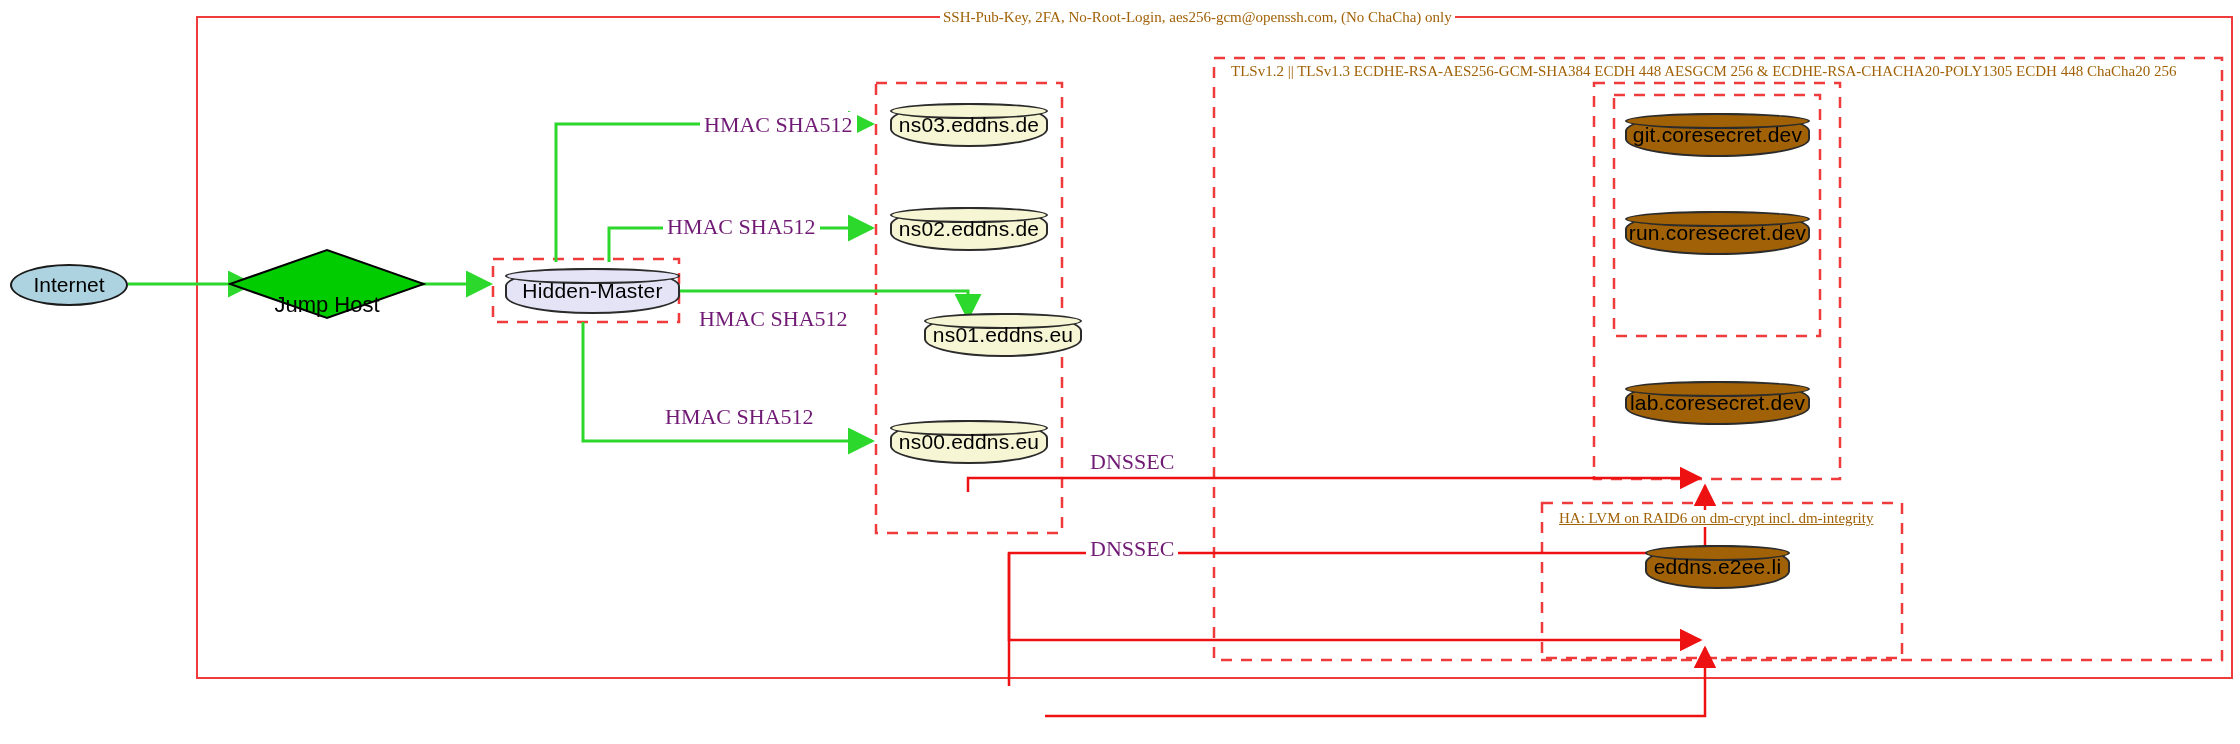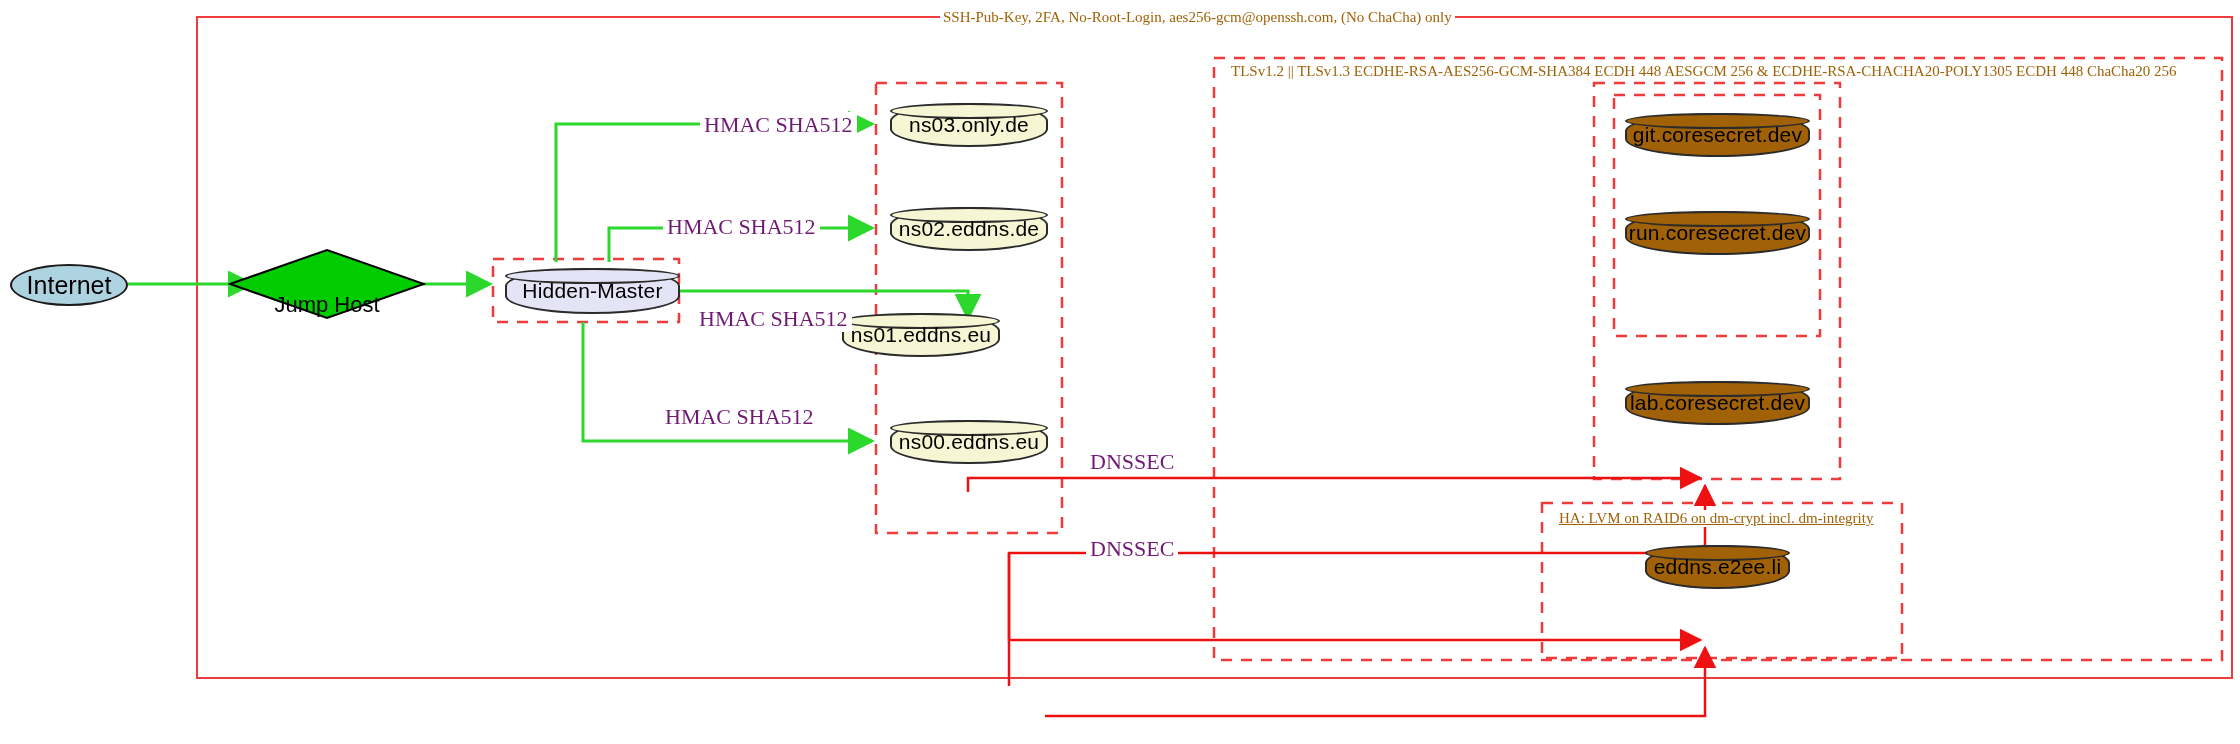--- a/index.html
+++ b/index.html
@@ -14,21 +14,21 @@
   .cyl{border:2px solid #2b2b2b;border-radius:50%/18px;font-size:21px;letter-spacing:.2px;}
   .cyl::before{content:"";position:absolute;left:-2px;right:-2px;top:-2px;height:16px;
                border:2px solid #2b2b2b;border-radius:50%;background:inherit;box-sizing:border-box;}
   .cyl span{position:relative;z-index:2;}
 
   .cyl-lav{background:#e4e4f6;}
   .cyl-yel{background:#f7f6d4;}
   .cyl-pink{background:#a16207;}
 
   
-  .ell{border:2px solid #1b1b1b;border-radius:50%;background:#aed3e0;font-size:25px;}
+  .ell{border:2px solid #1b1b1b;border-radius:50%;background:#aed3e0;font-size:21px;}
 
   
   .diamond{background:transparent;font-size:22px;}
   .diamond .dlabel{position:relative;z-index:3;margin-top:42px;}
 
   .boxlabel{position:absolute;font-family:"Liberation Serif",serif;font-size:15px;color:#a16207;
             white-space:nowrap;background:#fff;padding:0 3px;}
   .edgelabel{position:absolute;font-family:"Liberation Serif",serif;font-size:22px;color:#701a75;
              white-space:nowrap;background:#fff;padding:0 4px;}
 </style>
@@ -102,26 +102,26 @@
       <polygon points="2,36 99,2 196,36 99,70" fill="#00cc00" stroke="#000" stroke-width="2"></polygon>
     </svg>
     <span class="dlabel">Jump Host</span>
   </div>
 
   <div class="node cyl cyl-lav" style="left:505px;top:268px;width:175px;height:46px;">
     <span>Hidden-Master</span>
   </div>
 
   <div class="node cyl cyl-yel" style="left:890px;top:103px;width:158px;height:44px;">
-    <span>ns03.only.de</span>
+    <span>ns03.eddns.de</span>
   </div>
   <div class="node cyl cyl-yel" style="left:890px;top:207px;width:158px;height:44px;">
     <span>ns02.eddns.de</span>
   </div>
-  <div class="node cyl cyl-yel" style="left:842px;top:313px;width:158px;height:44px;text-align:right;">
+  <div class="node cyl cyl-yel" style="left:924px;top:313px;width:158px;height:44px;text-align:right;">
     <span>ns01.eddns.eu</span>
   </div>
   <div class="node cyl cyl-yel" style="left:890px;top:420px;width:158px;height:44px;">
     <span>ns00.eddns.eu</span>
   </div>
 
   <div class="node cyl cyl-pink" style="left:1625px;top:113px;width:185px;height:44px;">
     <span>git.coresecret.dev</span>
   </div>
   <div class="node cyl cyl-pink" style="left:1625px;top:211px;width:185px;height:44px;">

